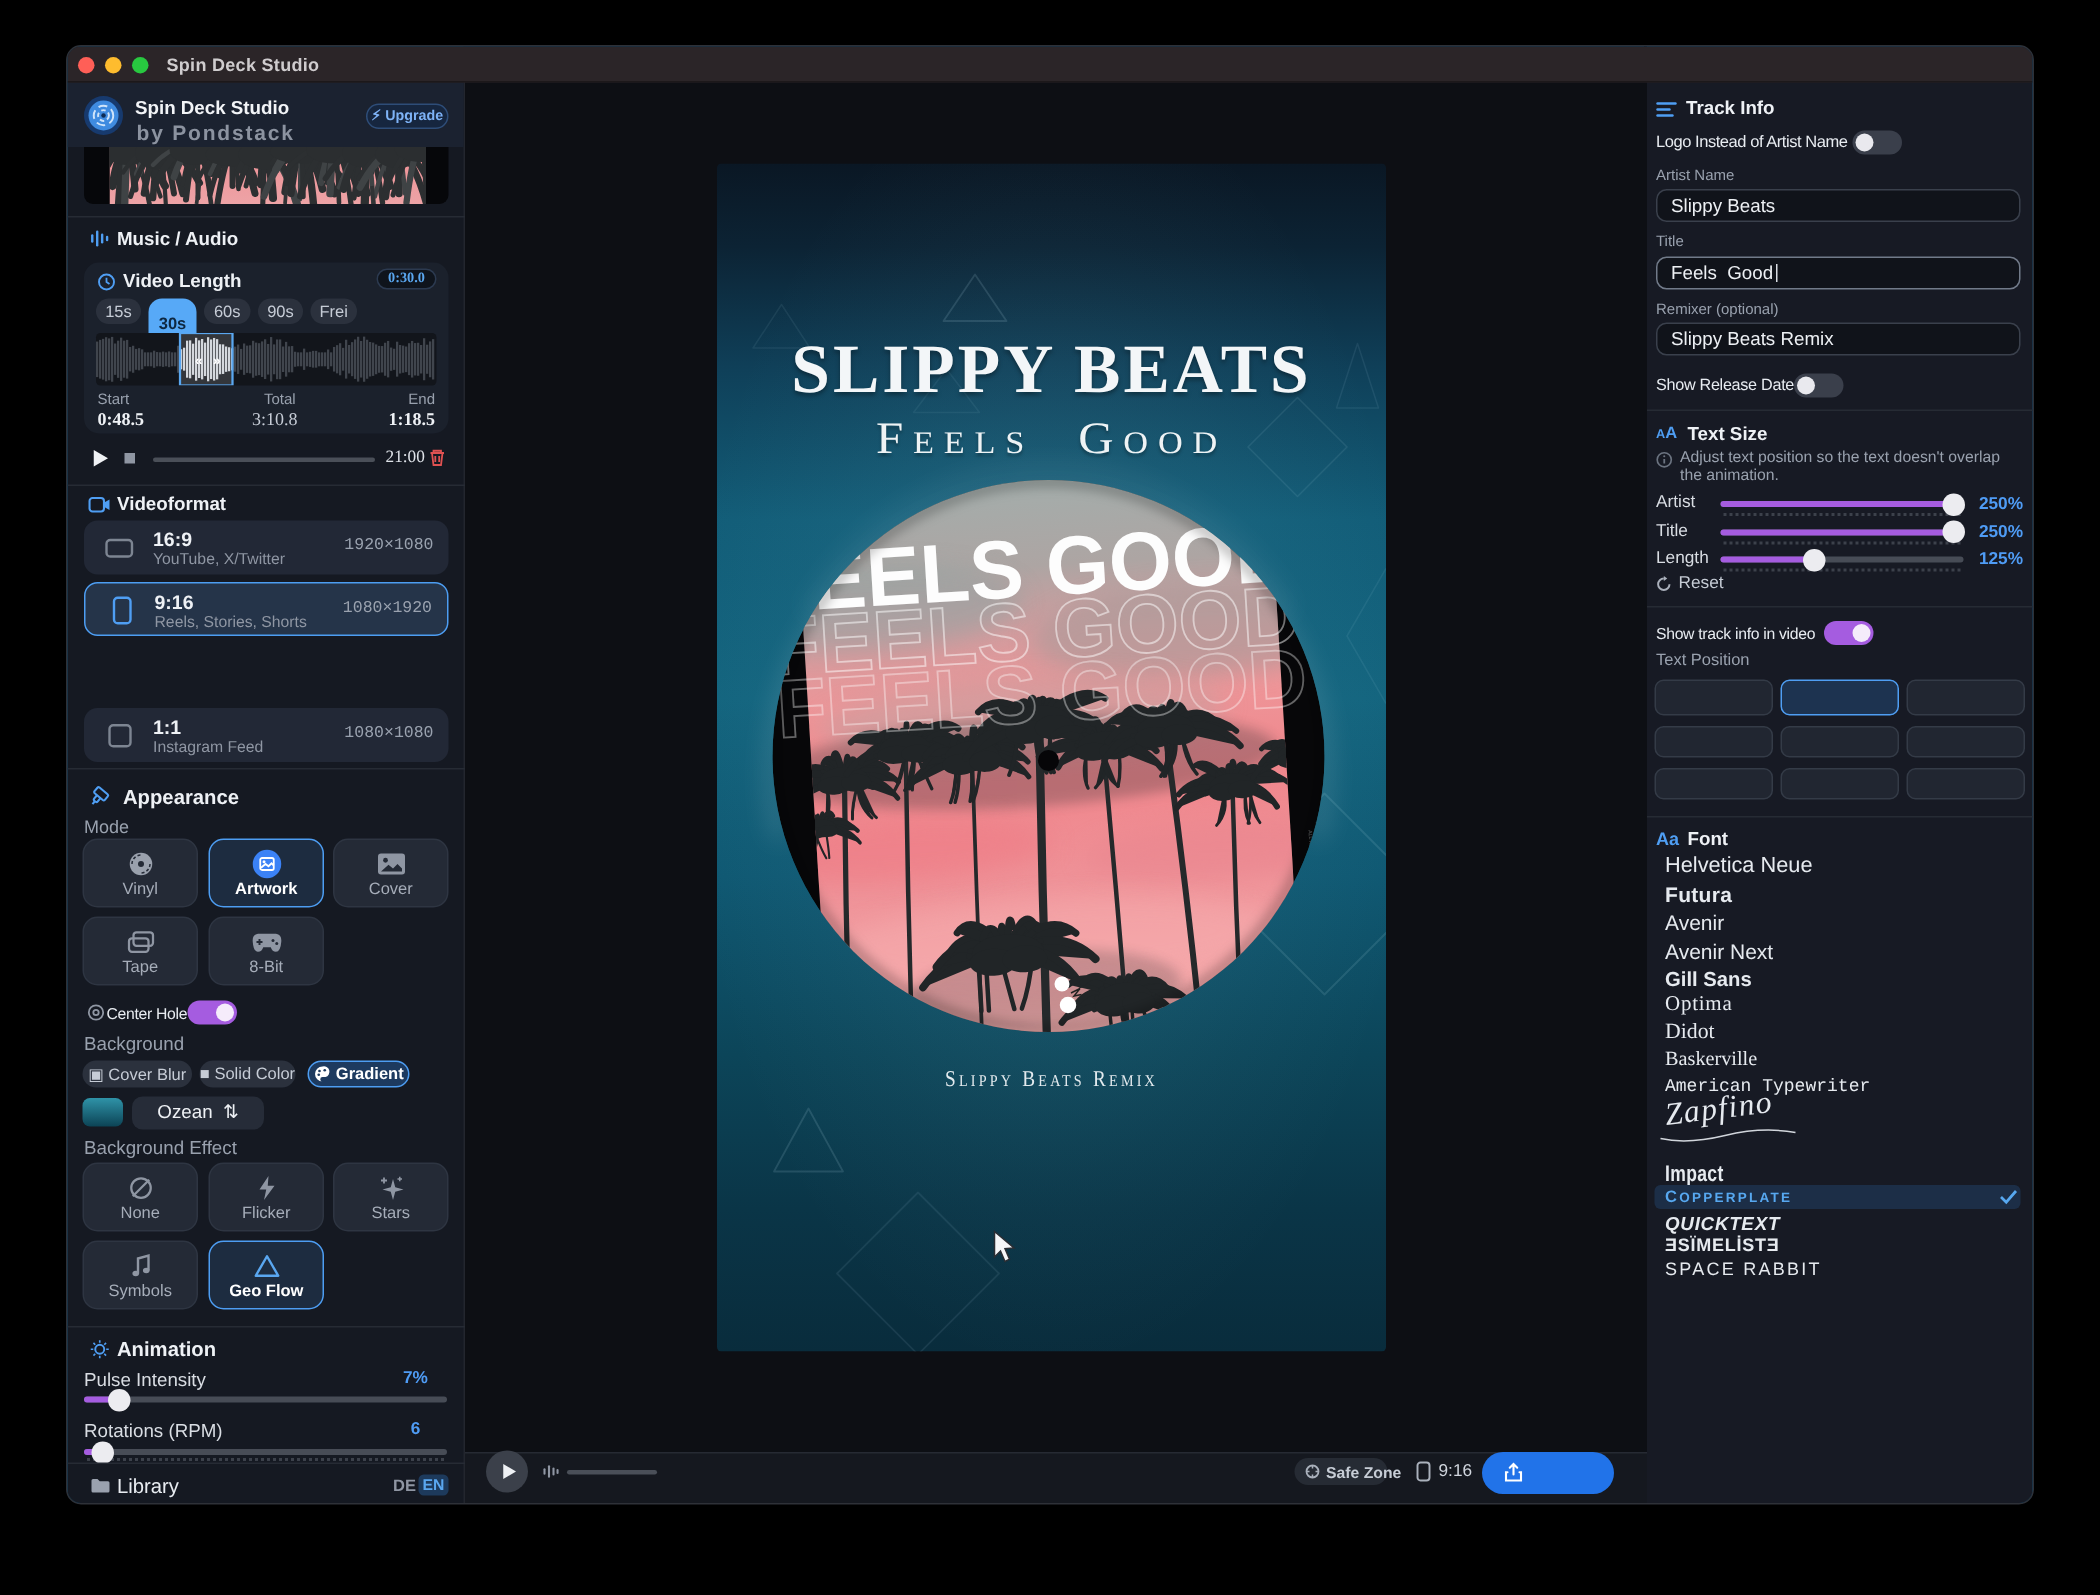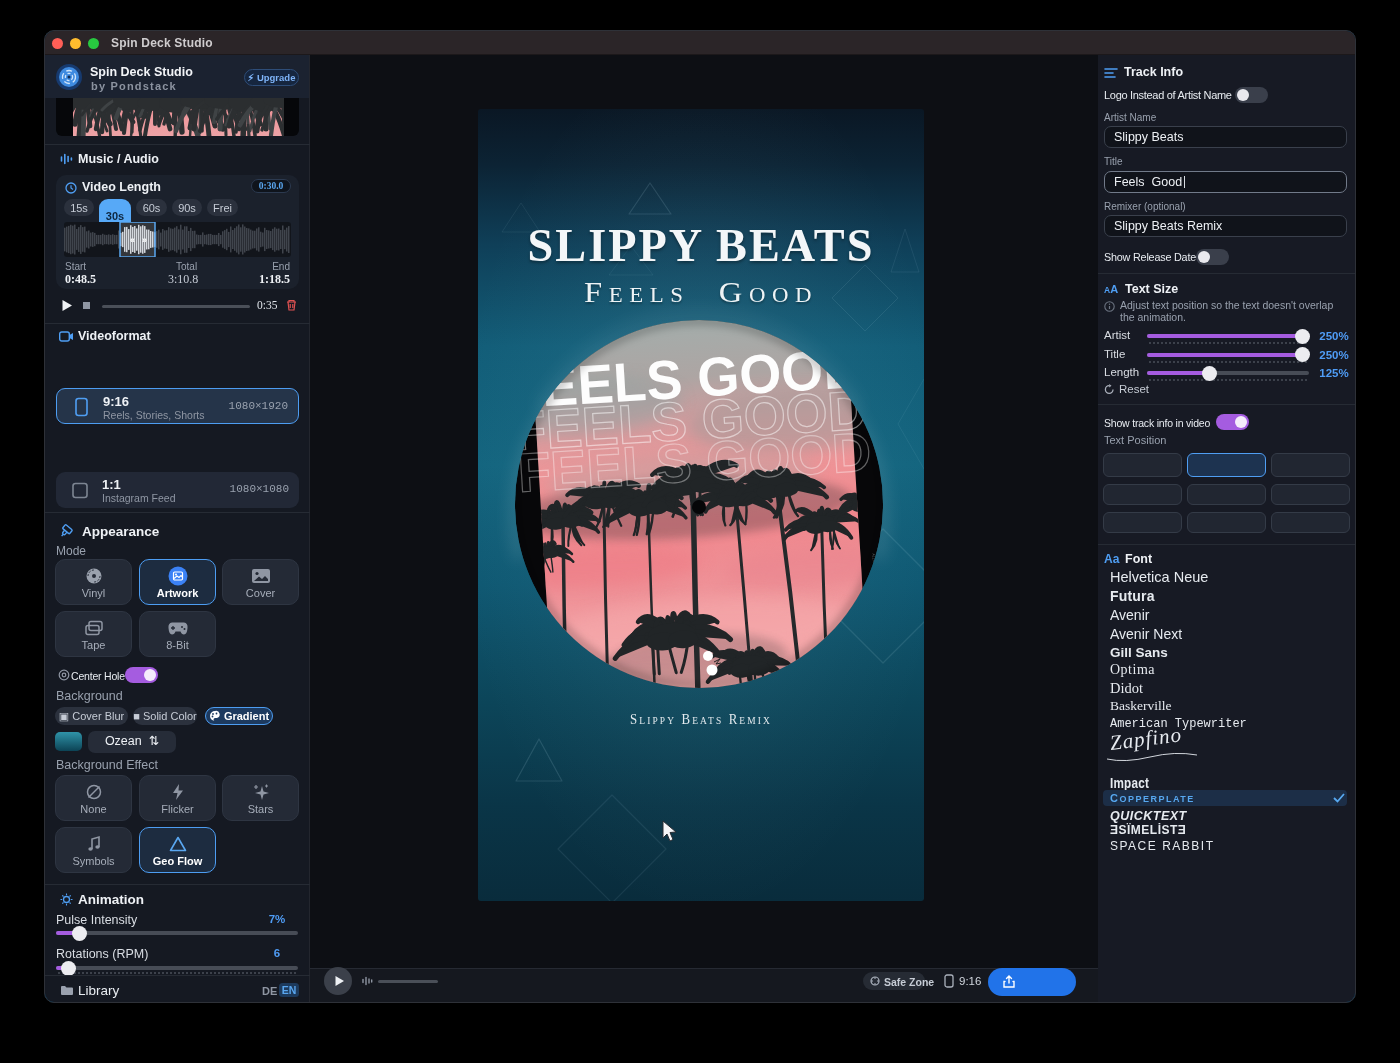--- a/index.html
+++ b/index.html
@@ -57,21 +57,21 @@
  <svg width="28" height="28" style="left:10px;top:32px" viewBox="0 0 28 28">
    <circle cx="14" cy="14" r="13" fill="#173a6e"></circle>
         <circle cx="14" cy="14" r="10" fill="#3f8be0"></circle>
    <g stroke="#cfe4fa" fill="none" stroke-width="1.3">
           <circle cx="14" cy="14" r="6.5" stroke-dasharray="6 3"></circle>
           <circle cx="14" cy="14" r="3.6" stroke-dasharray="3 2"></circle>
         </g>
    <circle cx="14" cy="14" r="1.5" fill="#0e2c55"></circle>
  </svg>
  <div class="abs" style="left:45px;top:34px;font-size:12.5px;font-weight:bold;color:#f2f4f7">Spin Deck Studio</div>
- <div class="abs" style="left:46px;top:49px;font-size:11px;color:#8c93a0;letter-spacing:1.2px;font-weight:bold">by Pondstack</div>
+ <div class="abs" style="left:46px;top:49px;font-size:14px;color:#8c93a0;letter-spacing:1.2px;font-weight:bold">by Pondstack</div>
  <div class="abs" style="left:199px;top:38px;width:55px;height:17px;background:#16263f;border:1px solid #2e4d78;border-radius:9px;color:#7eb3f7;font-size:9.5px;font-weight:bold;text-align:center;line-height:16px;white-space:nowrap">⚡︎ Upgrade</div>
  <div class="abs" style="left:11px;top:67px;width:243px;height:38px;background:#06070a;border-radius:0 0 6px 6px;overflow:hidden">
    <svg class="clip" width="211" height="38" style="left:17px;top:0" viewBox="0 0 211 38">
      <defs>
             <linearGradient id="thsky" x1="0" y1="0" x2="0" y2="1">
               <stop offset="0" stop-color="#ef8f94"></stop>
               <stop offset="1" stop-color="#eda3a6"></stop>
             </linearGradient>
           </defs>
      <rect width="211" height="38" fill="url(#thsky)"></rect>
@@ -338,33 +338,43 @@
    <div class="lbl" style="right:9px;top:86px;font-size:10px">End</div>
    <div class="abs mono" style="left:9px;top:97px;font-size:12px;font-weight:bold;color:#eef1f5">0:48.5</div>
    <div class="abs mono" style="left:112px;top:97px;font-size:12px;color:#c6ccd6">3:10.8</div>
    <div class="abs mono" style="right:9px;top:97px;font-size:12px;font-weight:bold;color:#eef1f5">1:18.5</div>
  </div>
  <svg width="12" height="13" style="left:16px;top:268px" viewBox="0 0 12 13">
         <path d="M1.5 1 L11 6.5 L1.5 12 Z" fill="#f0f2f5"></path>
       </svg>
  <div class="abs" style="left:38px;top:271px;width:7px;height:7px;background:#8f96a3"></div>
  <div class="abs" style="left:57px;top:274px;width:148px;height:2.5px;background:#4a4f58;border-radius:2px"></div>
- <div class="abs mono" style="left:212px;top:268px;font-size:11.5px;color:#dfe3e9">0:35</div>
+ <div class="abs mono" style="left:212px;top:268px;font-size:11.5px;color:#dfe3e9">21:00</div>
  <svg width="11" height="12" style="left:241px;top:268px" viewBox="0 0 11 12">
         <g fill="none" stroke="#e05252" stroke-width="1.2">
           <path d="M1 3 H10 M3 3 V1.5 H8 V3 M2 3 L3 11 H8 L9 3"></path>
           <path d="M4.2 5 V9 M6.8 5 V9"></path>
         </g>
       </svg>
  <div class="divider" style="left:0;top:292px;width:265px"></div>
  <svg width="15" height="11" style="left:14px;top:300px" viewBox="0 0 15 11">
         <rect x="0.7" y="1" width="9.6" height="9" rx="2" fill="none" stroke="#4f9ef3" stroke-width="1.4"></rect>
         <path d="M10.5 4 L14 2 V9 L10.5 7 Z" fill="#4f9ef3"></path>
       </svg>
  <div class="hdr" style="left:33px;top:298px">Videoformat</div>
+<div class="fmt" style="top:316px">
+  <svg width="24" height="24" style="left:12px;top:6px" viewBox="0 0 24 24">
+          <g fill="none" stroke="#7d8592" stroke-width="1.6">
+            <rect x="3" y="7" width="17" height="11" rx="2.5"></rect>
+          </g>
+        </svg>
+  <div class="ti">16:9</div>
+        <div class="su">YouTube, X/Twitter</div>
+        <div class="rs">1920×1080</div>
+      </div>
 <div class="fmt sel" style="top:357px">
   <svg width="24" height="24" style="left:12px;top:6px" viewBox="0 0 24 24">
           <g fill="none" stroke="#4f9ef3" stroke-width="1.6">
             <rect x="7" y="3.5" width="11" height="17" rx="2.5"></rect>
           </g>
         </svg>
   <div class="ti">9:16</div>
         <div class="su">Reels, Stories, Shorts</div>
         <div class="rs">1080×1920</div>
       </div>

